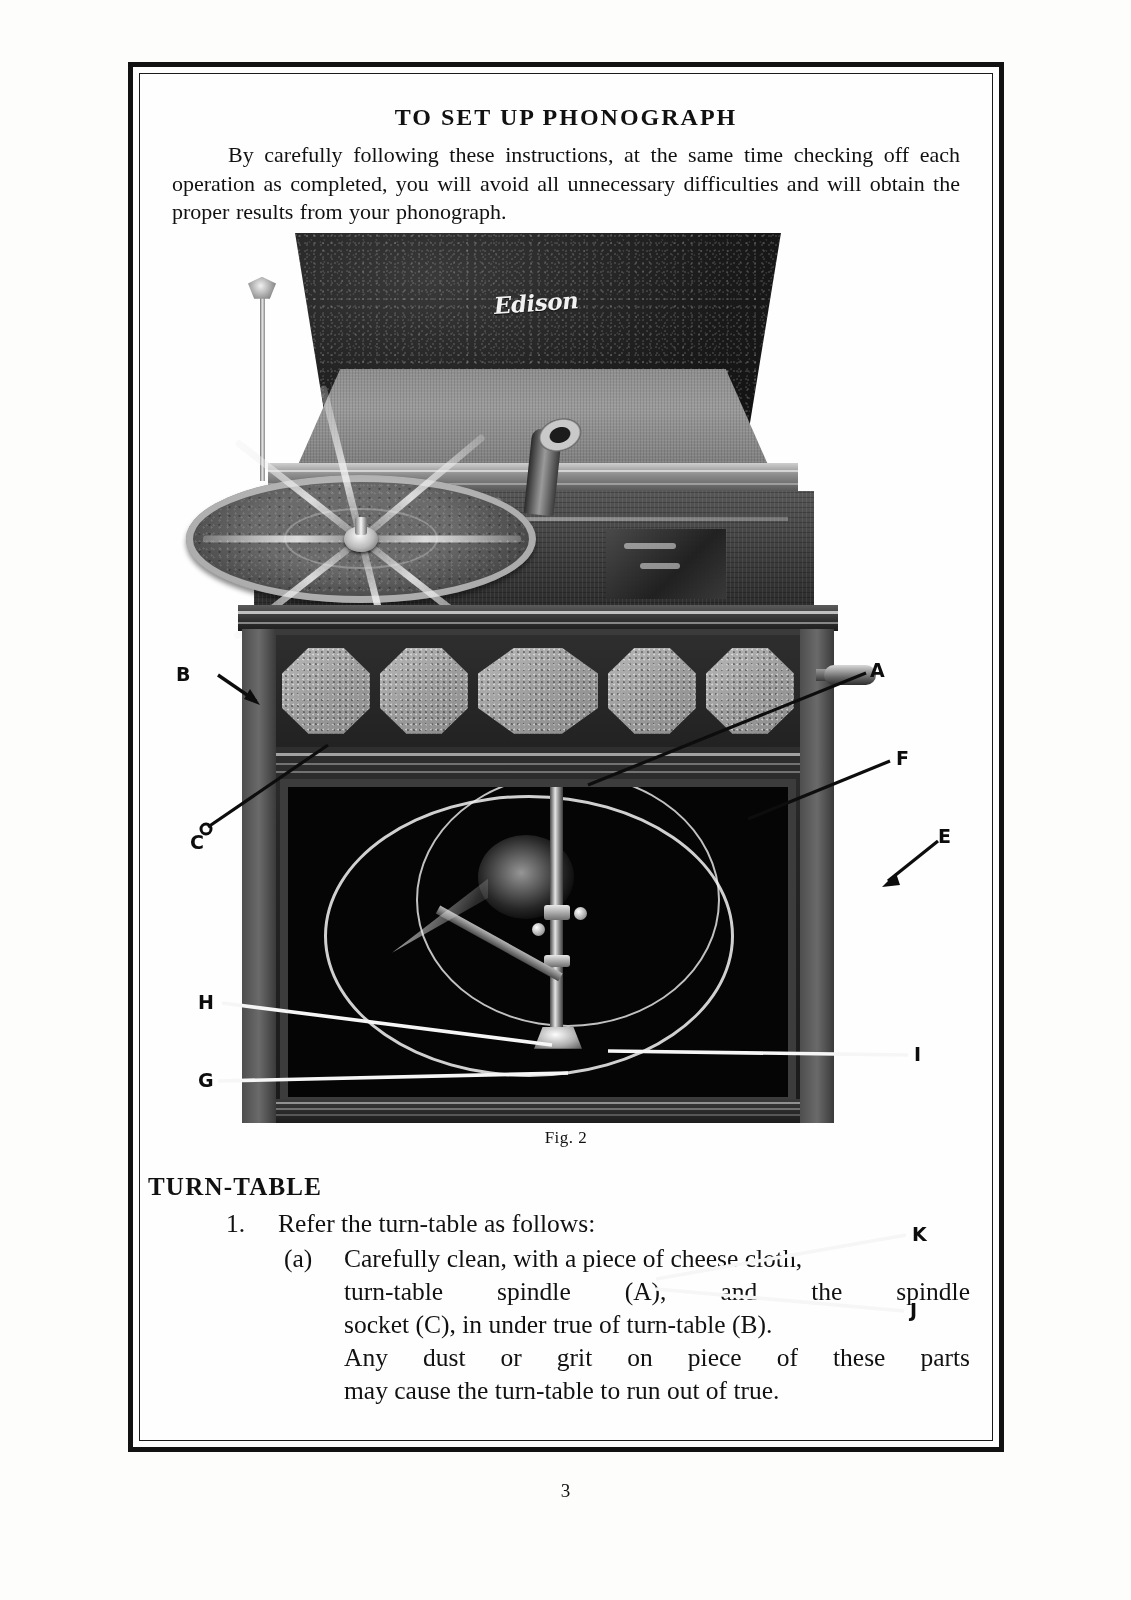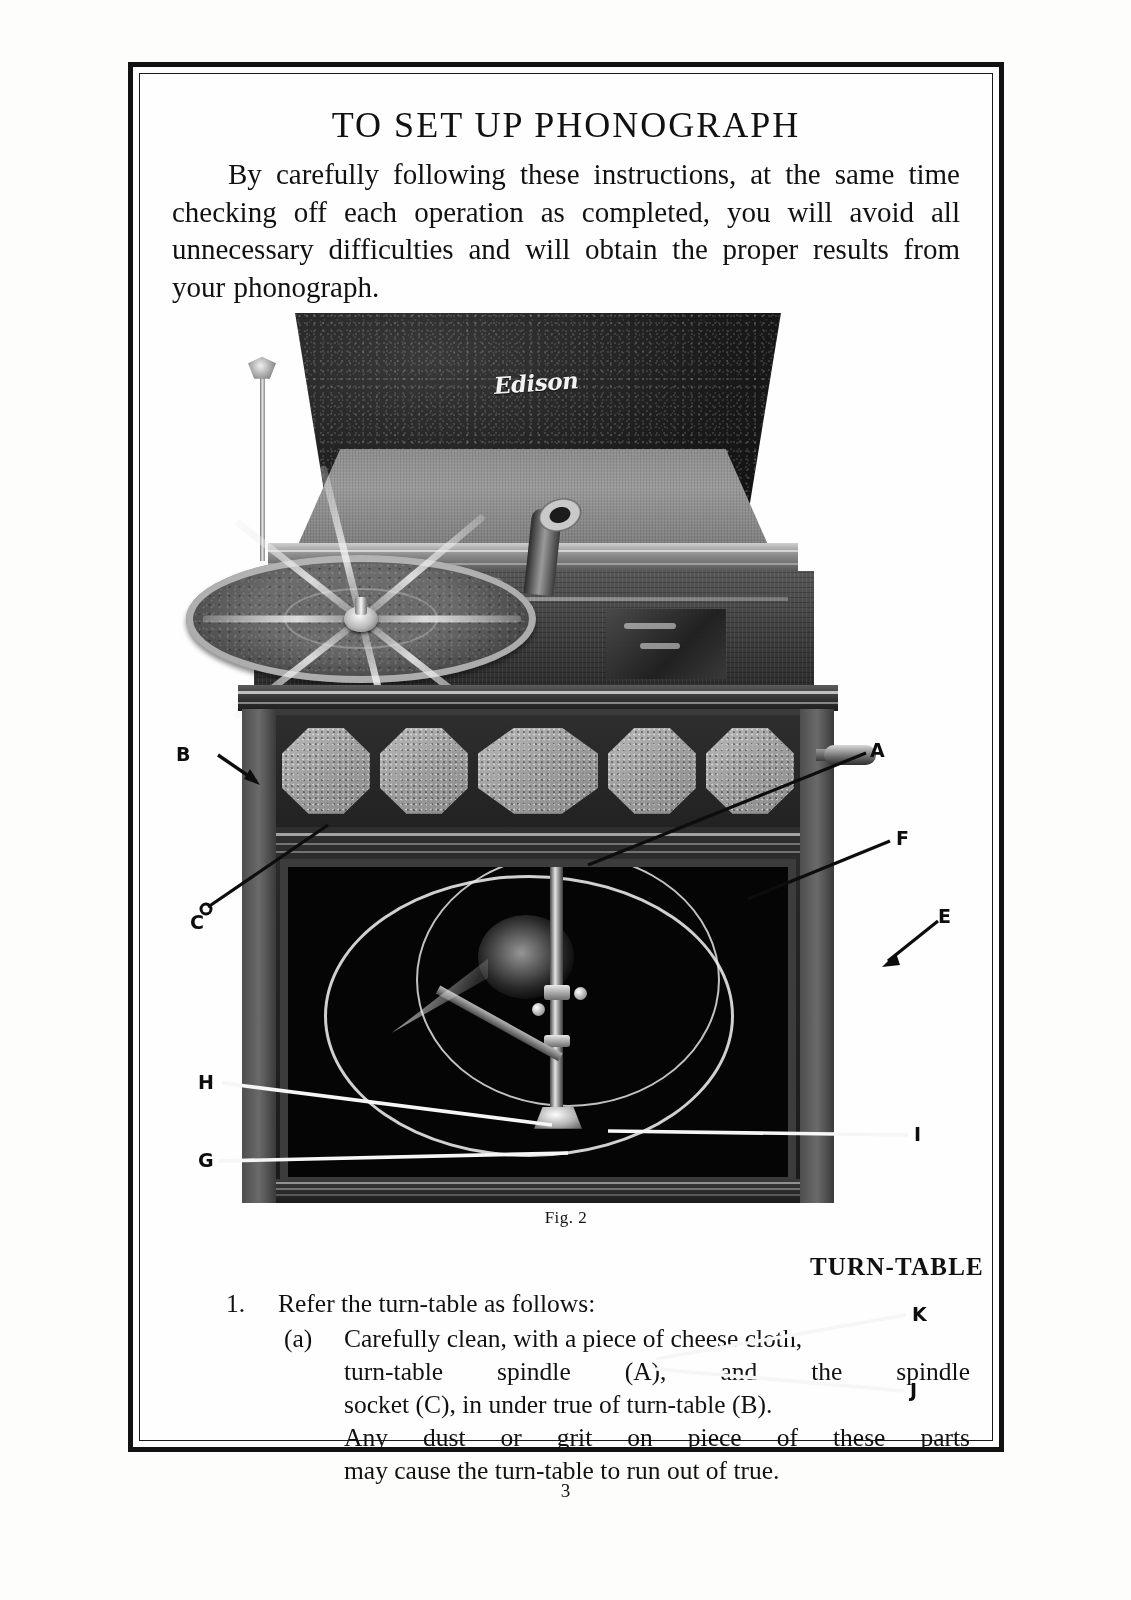--- a/index.html
+++ b/index.html
@@ -40,44 +40,44 @@
   }
   .content-area {
     position: absolute;
     left: 148px; top: 82px;
     width: 836px; height: 1350px;
   }
 
   
   .doc-heading {
     text-align: center;
-    font-weight: normal;
-    font-size: 36px;
+    font-weight: bold;
+    font-size: 24px;
     letter-spacing: 2.0px;
     margin: 22px 0 10px 0;
     font-family: "Liberation Serif", "DejaVu Serif", serif;
   }
   .intro-para {
-    font-size: 29px;
+    font-size: 22px;
     line-height: 1.30;
     text-align: justify;
     text-indent: 56px;
     margin: 0 24px 0 24px;
     word-spacing: 1px;
   }
 
   .refer-line {
     font-style: italic;
     font-size: 26px;
     margin: 4px 0 0 22px;
     letter-spacing: 0.6px;
     word-spacing: 3px;
   }
   .section-heading {
-    text-align: right;
+    text-align: left;
     font-weight: bold;
     font-size: 25px;
     letter-spacing: 1.2px;
     margin: 10px 0 6px 0;
   }
   .step-row {
     display: flex;
     font-size: 25.5px;
     line-height: 1.30;
     margin-left: 78px;

